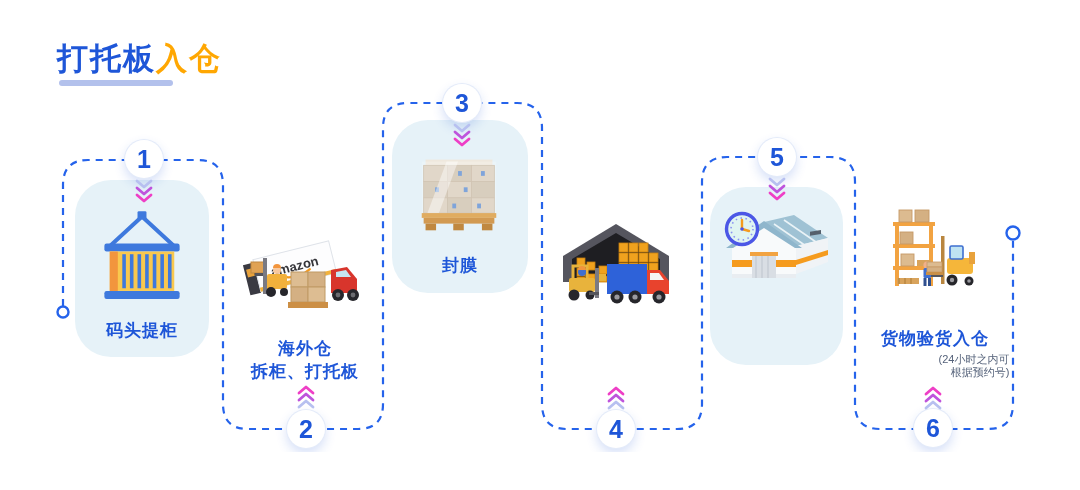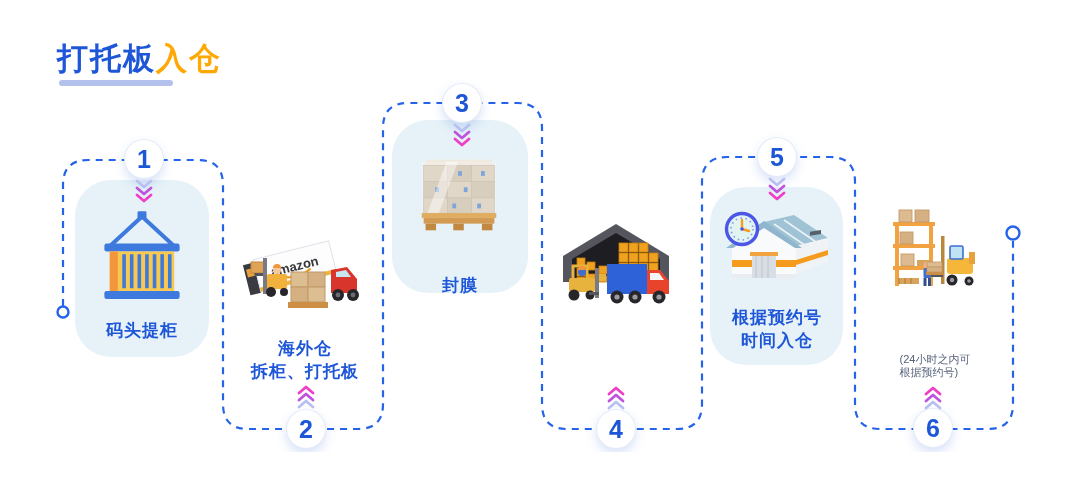--- a/index.html
+++ b/index.html
@@ -11,22 +11,22 @@
   .card3{left:392px;top:120px;width:136px;height:173px;}
   .card5{left:710px;top:187px;width:133px;height:178px;}
   .icon{position:absolute;z-index:2;}
   .num-circle{position:absolute;width:38px;height:38px;border-radius:50%;background:#ffffff;
       z-index:3;display:flex;align-items:center;justify-content:center;
       font-size:25px;font-weight:bold;color:#1E56D8;
       box-shadow:0 0 0 1px #E4EBF9, 0 5px 12px rgba(30,86,216,.20);}
   .chev{position:absolute;z-index:3;}
   .step-label{position:absolute;z-index:3;color:#1E56D8;font-weight:bold;font-size:17px;
       letter-spacing:1px;text-align:center;transform:translateX(-50%);white-space:nowrap;line-height:23px;}
-  .step-note{position:absolute;z-index:3;color:#55627A;font-size:11px;text-align:left;
-      transform:translateX(-50%);white-space:nowrap;line-height:13px;}
+  .step-note{position:absolute;z-index:3;color:#55627A;font-size:11px;text-align:right;
+      transform:translateX(-50%);white-space:nowrap;line-height:13px;margin-left:39px;}
   .page-title{position:absolute;left:57px;top:38px;font-size:31px;font-weight:bold;letter-spacing:2px;z-index:3;}
   .page-title .p1{color:#1E56D8;}
   .page-title .p2{color:#FFA702;}
   .title-underline{position:absolute;left:59px;top:80px;width:114px;height:6px;background:#B3C1EC;
       border-radius:3px;z-index:3;}
 </style>
 </head>
 <body>
 
 <div class="stage">
@@ -258,23 +258,20 @@
     <rect x="38" y="54" width="15" height="5" fill="#DCBB90" stroke="#C69A66" stroke-width="0.8"></rect>
     <rect x="38" y="59" width="15" height="5" fill="#D4B083" stroke="#C69A66" stroke-width="0.8"></rect>
     <rect x="37" y="64" width="17" height="3" fill="#C98F47"></rect>
   </svg>
 
   <div class="step-label" style="left:142px;top:319px;text-align:right;">码头提柜</div>
   <div class="step-label" style="left:305px;top:337px;">
     <div>海外仓</div>
     <div>拆柜、打托板</div>
   </div>
-  <div class="step-label" style="left:460px;top:254px;margin-top:20px;">封膜</div>
-  <div class="step-label" style="left:777px;top:306px;">
-    <div>根据预约号</div>
-    <div>时间入仓</div>
-  </div>
+  <div class="step-label" style="left:460px;top:254px;">封膜</div>
+  <div class="step-label" style="left:935px;top:327px;">货物验货入仓</div>
   <div class="step-note" style="left:935px;top:353px;">
     <div>(24小时之内可</div>
     <div>根据预约号)</div>
   </div>
 
 </div>
 
 </body></html>

